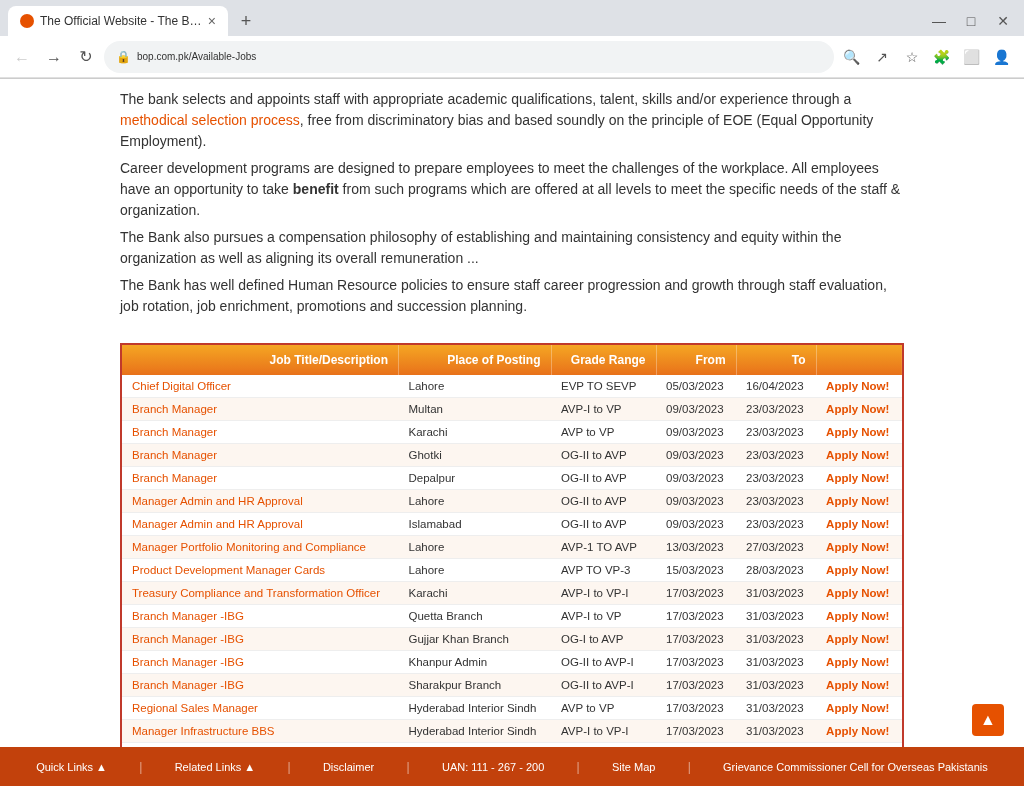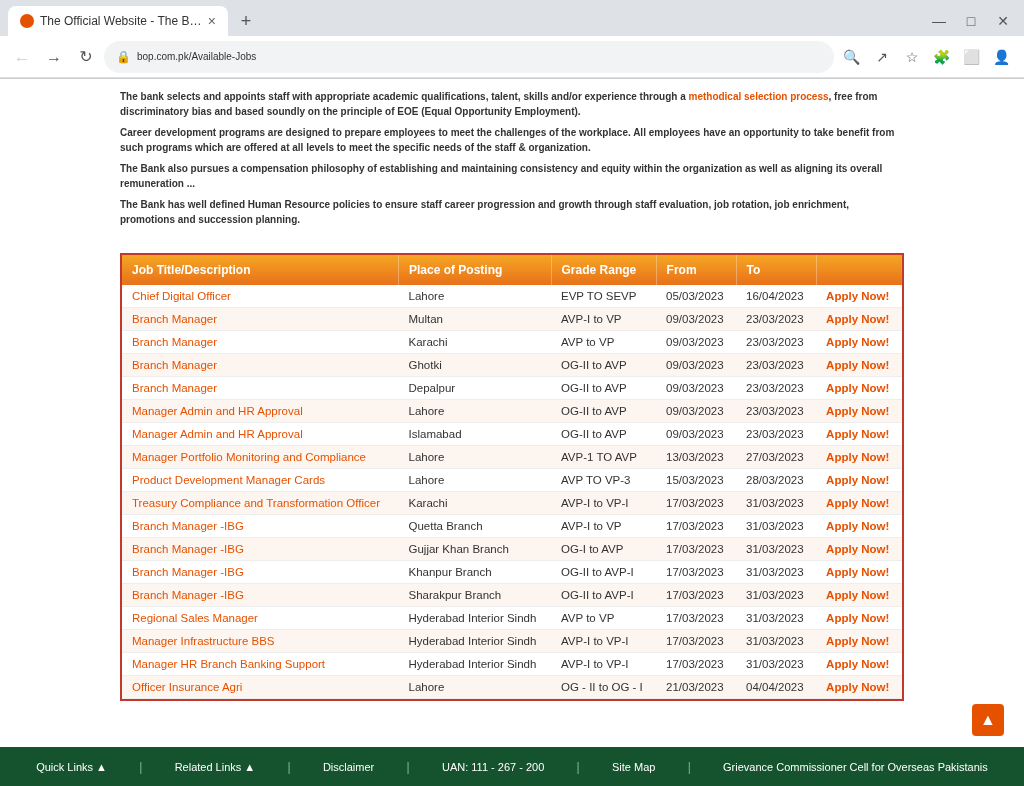--- a/index.html
+++ b/index.html
@@ -22,38 +22,38 @@
     .address-bar { flex: 1; display: flex; align-items: center; background: #f1f3f4; border-radius: 20px; padding: 4px 12px; height: 32px; gap: 6px; }
     .lock-icon { color: #555; font-size: 12px; }
     .address-text { flex: 1; font-size: 10px; color: #333; }
     .nav-actions { display: flex; gap: 2px; }
     .nav-action-btn { width: 28px; height: 28px; display: flex; align-items: center; justify-content: center; color: #555; border-radius: 50%; cursor: pointer; font-size: 14px; }
 
     
     .page-content { background: #fff; height: calc(786px - 36px - 42px - 40px); overflow-y: auto; padding: 0; }
 
     .text-section { padding: 10px 120px; }
-    .text-section p { font-size: 10px; color: #333; line-height: 1.5; margin-bottom: 6px; font-weight: bold; }
+    .text-section p { font-size: 14px; color: #333; line-height: 1.5; margin-bottom: 6px; }
     .text-section p a, .text-section p .highlight { color: #e65100; }
 
     
     .table-container { margin: 10px 120px; border: 2px solid #c0392b; }
     table { width: 100%; border-collapse: collapse; }
     thead tr { background: linear-gradient(to bottom, #f5a623, #e8711a); }
-    thead th { padding: 8px 10px; text-align: left; font-size: 12px; font-weight: bold; color: #fff; border-right: 1px solid rgba(255,255,255,0.3); }
+    thead th { padding: 8px 10px; text-align: right; font-size: 12px; font-weight: bold; color: #fff; border-right: 1px solid rgba(255,255,255,0.3); }
     thead th:last-child { border-right: none; }
     tbody tr { border-bottom: 1px solid #eee; }
     tbody tr:nth-child(even) { background: #fdf6f0; }
     tbody tr:nth-child(odd) { background: #fff; }
     tbody td { padding: 5px 10px; font-size: 11.5px; color: #333; }
     tbody td:first-child { color: #e65100; cursor: pointer; }
     tbody td:last-child { color: #e65100; font-weight: bold; cursor: pointer; }
 
     
-    .footer { background: #14532d; height: 40px; display: flex; align-items: center; justify-content: space-around; padding: 0 20px; }
+    .footer { background: #c2410c; height: 40px; display: flex; align-items: center; justify-content: space-around; padding: 0 20px; }
     .footer-item { color: #fff; font-size: 11px; display: flex; align-items: center; gap: 4px; cursor: pointer; }
     .footer-separator { color: rgba(255,255,255,0.5); }
 
     
     .scroll-top { position: absolute; bottom: 50px; right: 20px; width: 32px; height: 32px; background: #e65100; border-radius: 4px; display: flex; align-items: center; justify-content: center; color: #fff; font-size: 16px; cursor: pointer; }
   </style>
 </head>
 <body>
 
 <div class="browser-chrome">
@@ -201,21 +201,21 @@
           <tr>
             <td>Branch Manager -IBG</td>
             <td>Gujjar Khan Branch</td>
             <td>OG-I to AVP</td>
             <td>17/03/2023</td>
             <td>31/03/2023</td>
             <td>Apply Now!</td>
           </tr>
           <tr>
             <td>Branch Manager -IBG</td>
-            <td>Khanpur Branch</td>
+            <td>Khanpur Admin</td>
             <td>OG-II to AVP-I</td>
             <td>17/03/2023</td>
             <td>31/03/2023</td>
             <td>Apply Now!</td>
           </tr>
           <tr>
             <td>Branch Manager -IBG</td>
             <td>Sharakpur Branch</td>
             <td>OG-II to AVP-I</td>
             <td>17/03/2023</td>

